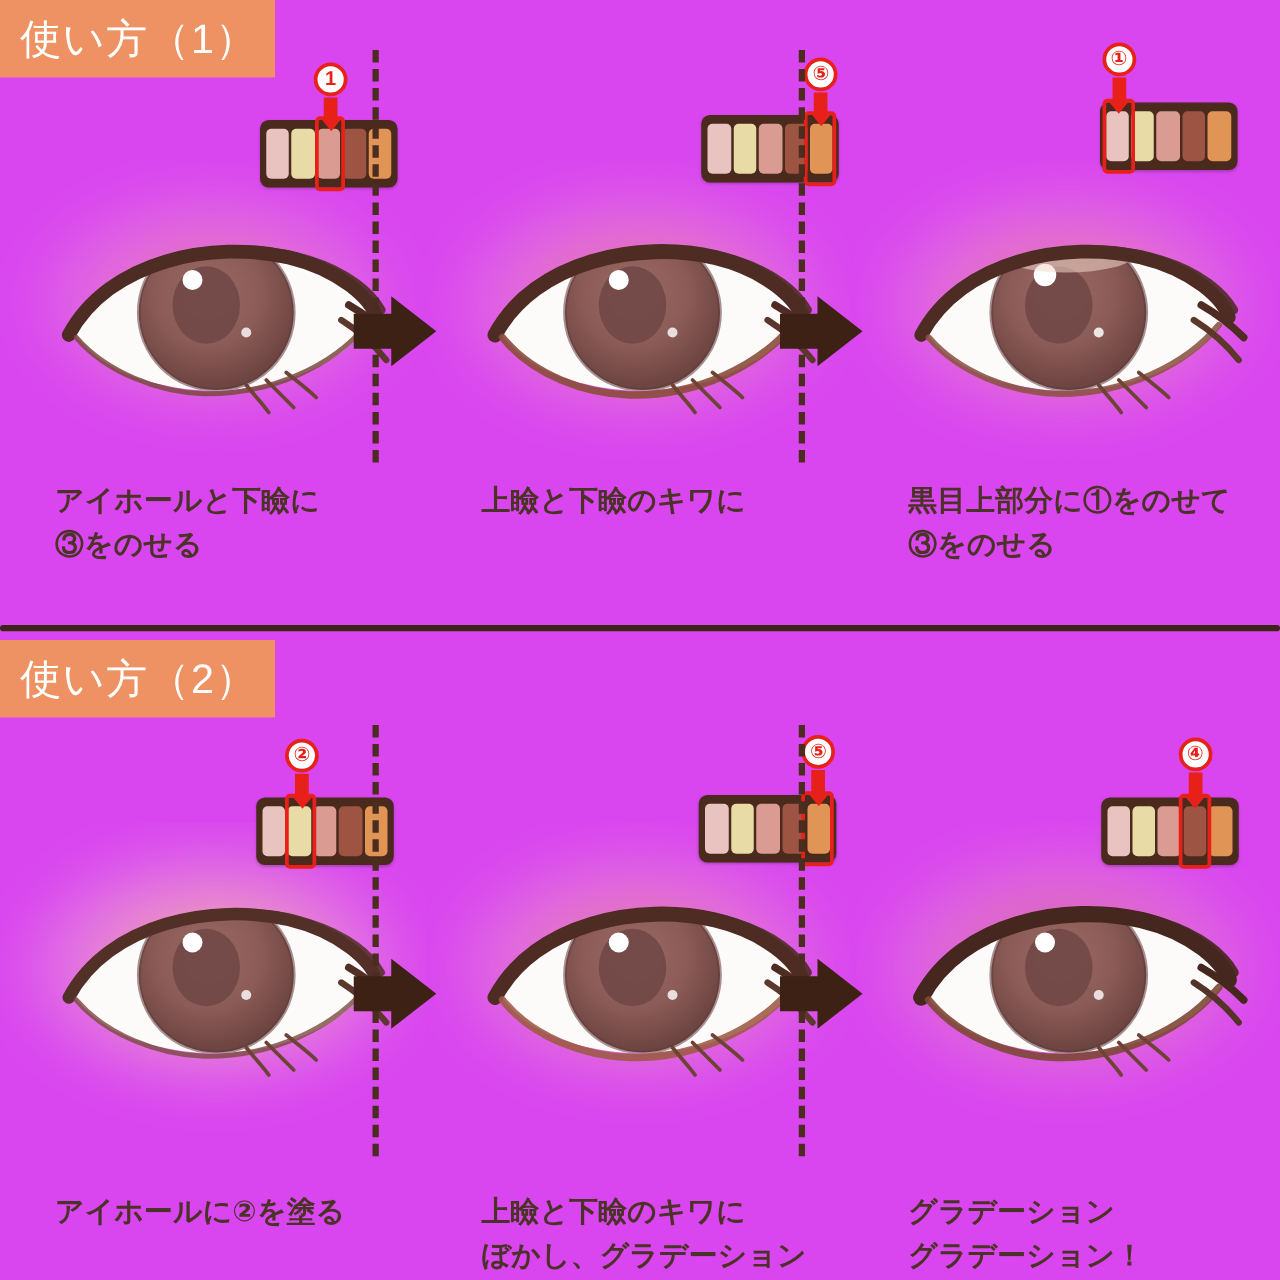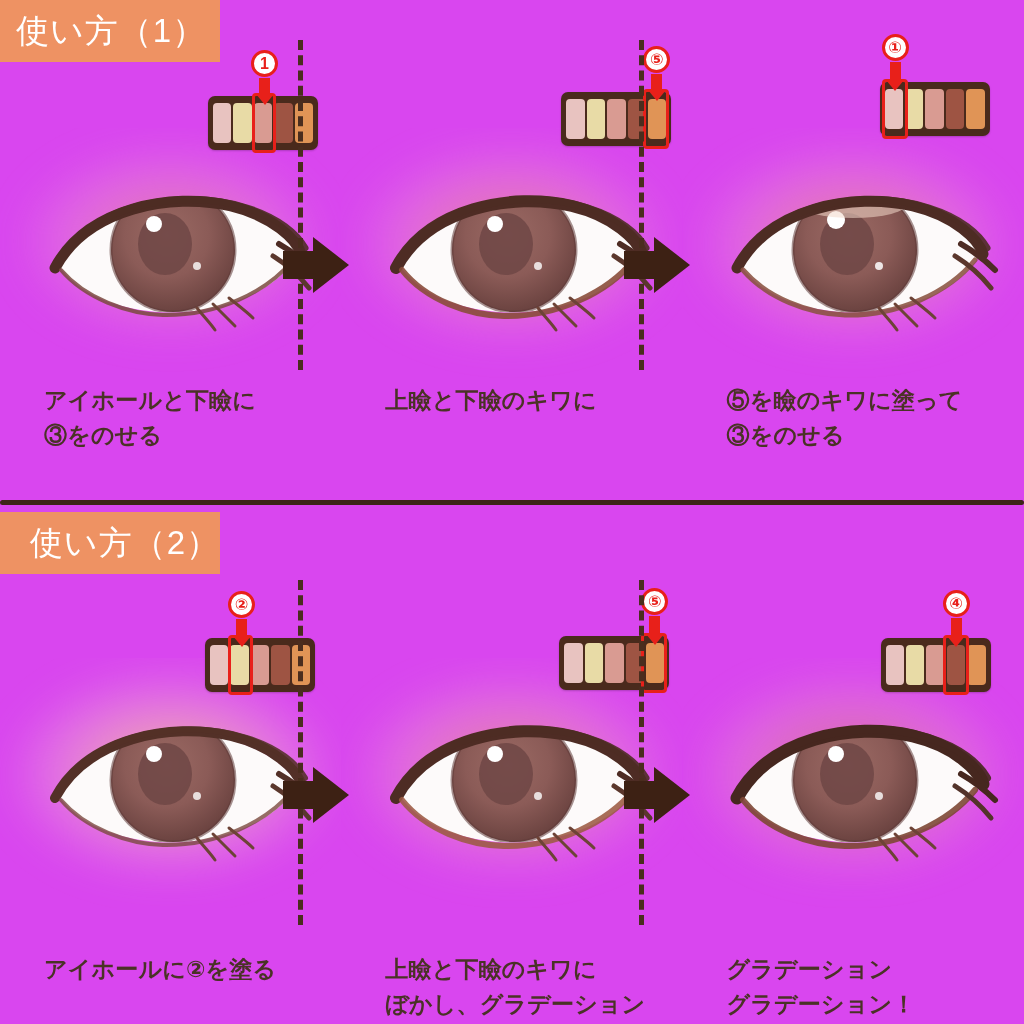--- a/index.html
+++ b/index.html
@@ -46,21 +46,21 @@
     left: 0;
     width: 220px;
     height: 62px;
     background: #ee9263;
     display: flex;
     align-items: center;
     padding-left: 16px;
     box-sizing: border-box;
   }
   #section-1 .section-header { top: 0; }
-  #section-2 .section-header { top: 12px; justify-content: flex-end; }
+  #section-2 .section-header { top: 12px; }
 
   .section-header-label {
     color: #ffffff;
     font-size: 33px;
     font-weight: 500;
     letter-spacing: 1px;
     white-space: nowrap;
   }
 
   
@@ -437,21 +437,21 @@
             <div class="pan" style="background:#d99b92"></div>
             <div class="pan" style="background:#9e5443"></div>
             <div class="pan" style="background:#e09456"></div>
           </div>
           <div class="highlight-box" style="left:2px; top:-3px; width:26px; height:60px;"></div>
           <div class="callout-arrow" style="left:10px; top:-20px; height:20px;"></div>
           <div class="callout" style="left:2px; top:-48px;">①</div>
         </div>
 
         <div class="caption">
-          <span class="line">⑤を瞼のキワに塗って</span>
+          <span class="line">黒目上部分に①をのせて</span>
           <span class="line">③をのせる</span>
         </div>
       </div>
 
     </div>
   </div>
 
   <div class="section" id="section-2">
 
     <div class="section-divider"></div>

